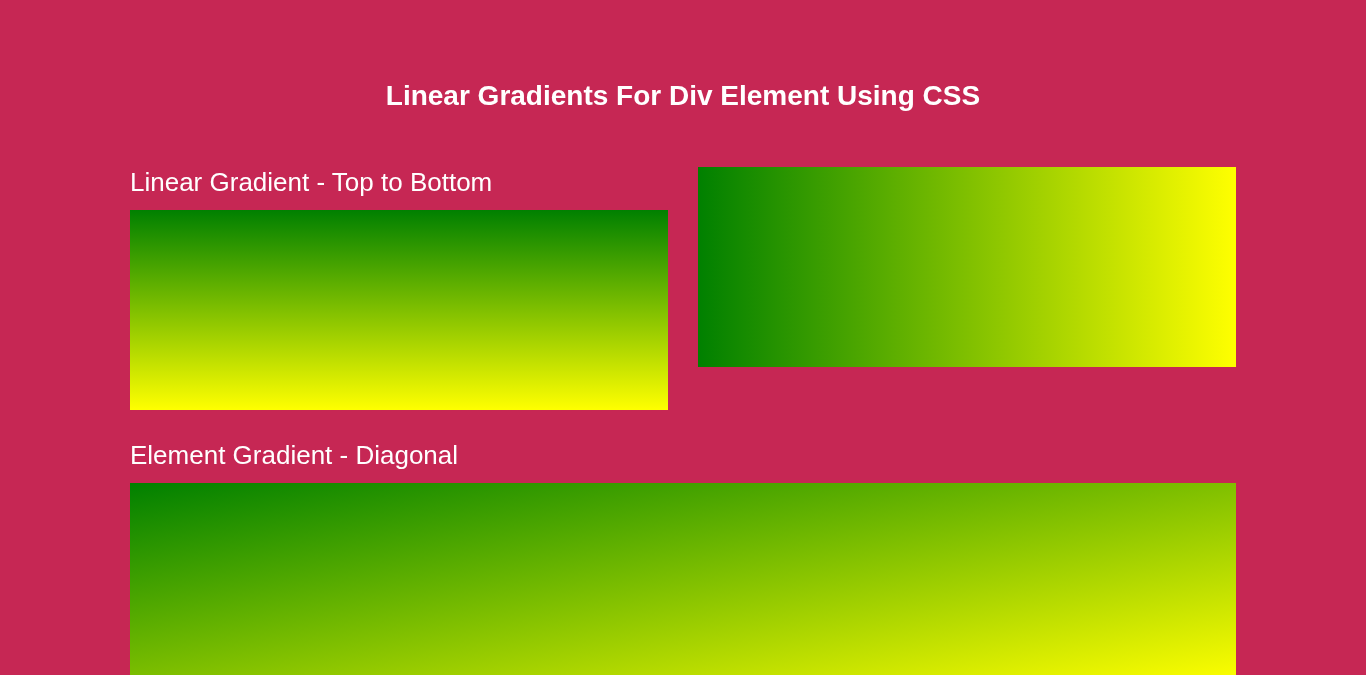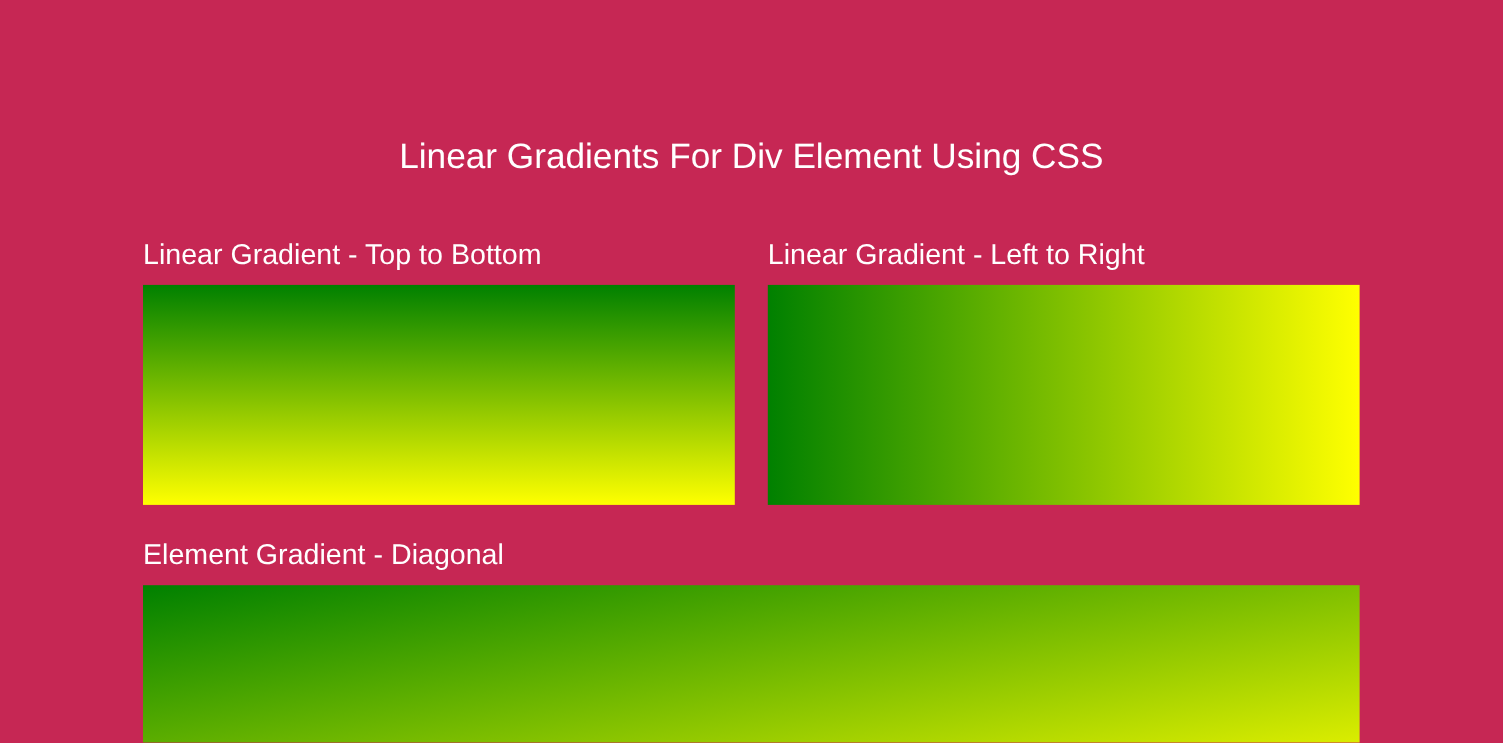--- a/index.html
+++ b/index.html
@@ -13,25 +13,24 @@
       font-family: Arial, Helvetica, sans-serif;
       width: 1366px;
       height: 675px;
       overflow: hidden;
     }
     .container {
       padding: 0 130px;
     }
     .page-title {
       text-align: center;
-      font-size: 32px;
-      font-weight: normal;
+      font-size: 28px;
+      font-weight: bold;
       padding-top: 80px;
       padding-bottom: 55px;
-      margin-top: 44px;
     }
     .row {
       display: flex;
       gap: 30px;
     }
     .card {
       flex: 1;
     }
     .card-title {
       font-size: 26px;
@@ -62,21 +61,20 @@
 
 <div class="container">
   <h1 class="page-title">Linear Gradients For Div Element Using CSS</h1>
 
   <div class="row">
     <div class="card">
       <h2 class="card-title">Linear Gradient - Top to Bottom</h2>
       <div class="gradient-box gradient-top-bottom"></div>
     </div>
     <div class="card">
-      <h2 class="card-title">Linear Gradient - Left to Right</h2>
       <div class="gradient-box gradient-left-right"></div>
     </div>
   </div>
 
   <div class="card-full">
     <h2 class="card-title">Element Gradient - Diagonal</h2>
     <div class="gradient-diagonal-box"></div>
   </div>
 </div>
 

